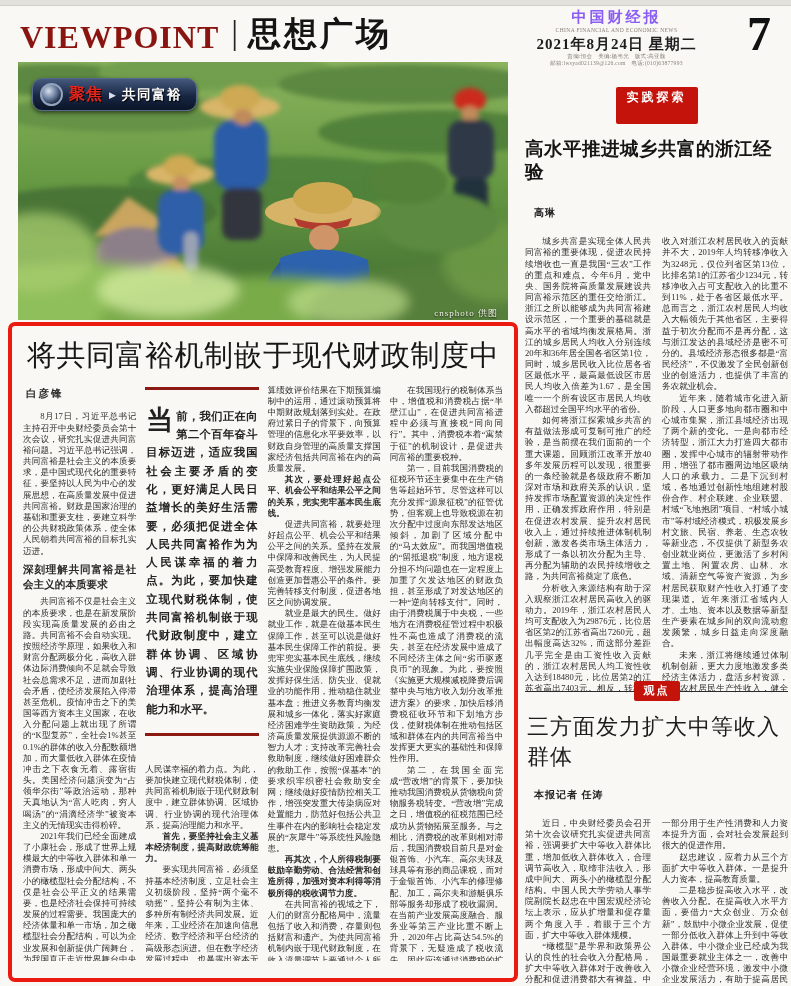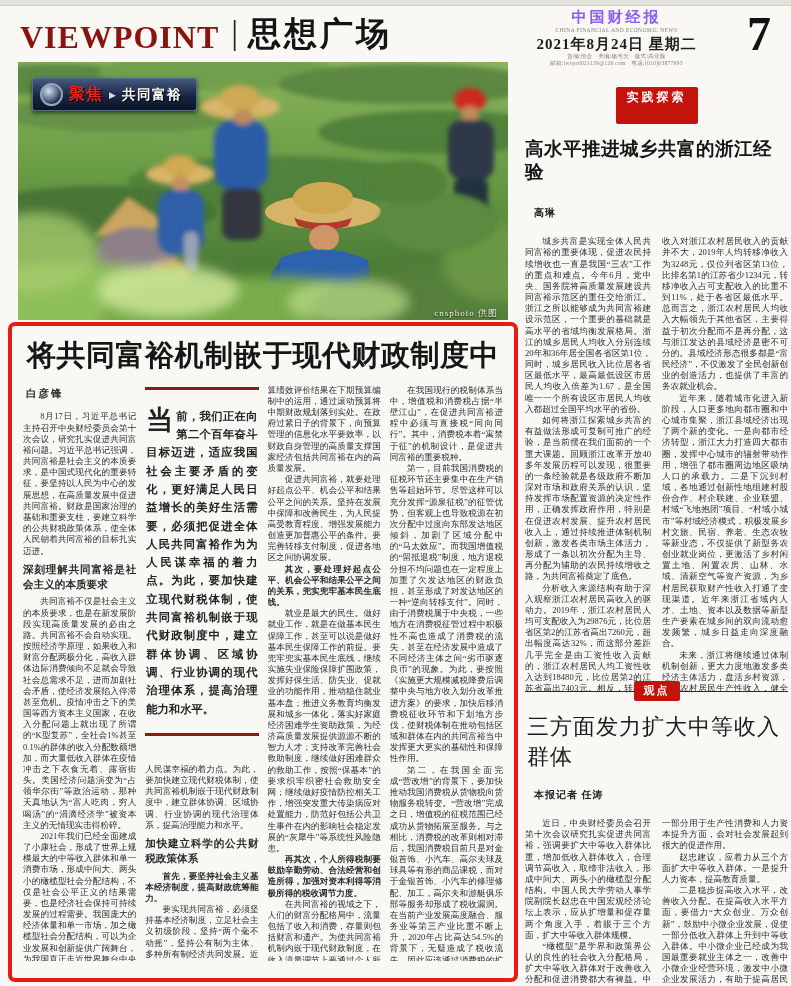--- a/index.html
+++ b/index.html
@@ -17,33 +17,33 @@
   .paper-en{font-size:5.5px;color:#8a7f78;letter-spacing:.4px;}
   .paper-date{font-size:15px;font-weight:700;color:#1d1d1d;margin-top:1px;letter-spacing:1px;}
   .paper-meta{font-size:5.5px;color:#8a7f78;letter-spacing:.3px;}
   .page-num{position:absolute;right:0;top:-6px;font-size:48px;font-weight:700;color:#111;}
 
   
   .photo{position:absolute;left:18px;top:62px;width:490px;height:258px;overflow:hidden;background:#5d8b3f;}
   .photo svg{position:absolute;left:0;top:0;}
   .badge{position:absolute;left:14px;top:16px;display:flex;align-items:center;gap:6px;
          padding:4px 14px 4px 7px;background:linear-gradient(180deg,#44597e 0%,#182643 55%,#0b1527 100%);
-         border:1px solid #56688c;border-radius:3px;box-shadow:0 2px 4px rgba(0,0,0,.55);}
+         border:1px solid #56688c;border-radius:10px;box-shadow:0 2px 4px rgba(0,0,0,.55);}
   .lens{width:19px;height:19px;border-radius:50%;border:2px solid #93a4bd;
         background:radial-gradient(circle at 35% 32%,#d7dfec 0%,#64789a 45%,#131f36 78%);}
   .badge-focus{color:#e8231a;font-weight:900;font-size:16px;text-shadow:1px 1px 0 #000;letter-spacing:1px;}
   .badge-arrow{color:#d9dfeb;font-size:9px;}
   .badge-topic{color:#fff;font-weight:700;font-size:13.5px;letter-spacing:1.5px;text-shadow:1px 1px 1px #000;}
   .credit{position:absolute;right:10px;bottom:0;color:#f3f2e8;font-size:9px;letter-spacing:1px;
           text-shadow:0 1px 2px rgba(0,0,0,.85);}
 
   
   .main-box{position:absolute;left:8px;top:322px;width:510px;height:660px;box-sizing:border-box;
             border:4px solid #ea1a10;border-radius:7px;background:#f9f8f4;padding:6px 11px 4px;overflow:hidden;}
-  .main-title{font-size:29px;font-weight:700;color:#161616;text-align:center;letter-spacing:.5px;
+  .main-title{font-size:29px;font-weight:400;color:#161616;text-align:center;letter-spacing:.5px;
               margin:6px 0 12px;line-height:1.2;}
   .cols{display:flex;gap:9px;height:576px;overflow:hidden;}
   .col{flex:1 1 0;min-width:0;font-size:8.6px;line-height:1.3;text-align:justify;color:#2b2b2b;overflow:hidden;}
   .author{font-weight:700;font-size:10.5px;margin:2px 0 11px 3px;letter-spacing:2px;}
   .pullquote{border-top:3px solid #8c1a12;border-bottom:3px solid #8c1a12;padding:17px 1px 15px;
              margin:2px 0 28px;font-size:11.3px;font-weight:700;line-height:1.62;color:#222;}
   .dropcap{float:left;font-size:27px;line-height:.85;padding:2px 3px 0 0;font-weight:700;}
   .col-heading{font-size:10.6px;font-weight:700;margin:6px 0 4px;line-height:1.4;text-indent:0;}
   .para{margin:0;text-indent:2em;}
   .para.lead{font-weight:700;}
@@ -182,30 +182,29 @@
             <p class="para">8月17日，习近平总书记主持召开中央财经委员会第十次会议，研究扎实促进共同富裕问题。习近平总书记强调，共同富裕是社会主义的本质要求，是中国式现代化的重要特征，要坚持以人民为中心的发展思想，在高质量发展中促进共同富裕。财政是国家治理的基础和重要支柱，要建立科学的公共财税政策体系，使全体人民朝着共同富裕的目标扎实迈进。</p>
             <h4 class="col-heading">深刻理解共同富裕是社会主义的本质要求</h4>
             <p class="para">共同富裕不仅是社会主义的本质要求，也是在新发展阶段实现高质量发展的必由之路。共同富裕不会自动实现。按照经济学原理，如果收入和财富分配两极分化，高收入群体边际消费倾向不足就会导致社会总需求不足，进而加剧社会矛盾，使经济发展陷入停滞甚至危机。疫情冲击之下的美国等西方资本主义国家，在收入分配问题上就出现了所谓的“K型复苏”，全社会1%甚至0.1%的群体的收入分配数额增加，而大量低收入群体在疫情冲击之下衣食无着、露宿街头。美国经济问题演变为“占领华尔街”等政治运动，那种天真地认为“富人吃肉，穷人喝汤”的“涓滴经济学”被资本主义的无情现实击得粉碎。</p>
             <p class="para">2021年我们已经全面建成了小康社会，形成了世界上规模最大的中等收入群体和单一消费市场，形成中间大、两头小的橄榄型社会分配结构，不仅是社会公平正义的结果需要，也是经济社会保持可持续发展的过程需要。我国庞大的经济体量和单一市场，加之橄榄型社会分配结构，可以为企业发展和创新提供广阔舞台，为我国真正走近世界舞台中央提供信心。</p>
           </div>
       </div>
       <div class="col">
         <div>
             <div class="pullquote"><span class="dropcap">当</span>前，我们正在向第二个百年奋斗目标迈进，适应我国社会主要矛盾的变化，更好满足人民日益增长的美好生活需要，必须把促进全体人民共同富裕作为为人民谋幸福的着力点。为此，要加快建立现代财税体制，使共同富裕机制嵌于现代财政制度中，建立群体协调、区域协调、行业协调的现代治理体系，提高治理能力和水平。</div>
             <p class="para cont">人民谋幸福的着力点。为此，要加快建立现代财税体制，使共同富裕机制嵌于现代财政制度中，建立群体协调、区域协调、行业协调的现代治理体系，提高治理能力和水平。</p>
-            <h4 class="col-heading">加快建立科学的公共财税政策体系</h4>
             <p class="para lead">首先，要坚持社会主义基本经济制度，提高财政统筹能力。</p>
             <p class="para">要实现共同富裕，必须坚持基本经济制度，立足社会主义初级阶段，坚持“两个毫不动摇”，坚持公有制为主体、多种所有制经济共同发展。近年来，工业经济在加速向信息经济、数字经济和平台经济的高级形态演进。但在数字经济发展过程中，也暴露出资本无序扩张、野蛮生长和“赢者通吃”的垄断问题。这不仅对收入分配公平造成了负面影响，也会对经济的迭代升级本身造成损害。为此，未来要坚持社会主义基本经济制度，为数字经济和传统经济、线上和线下等不同经济形态构建公平竞争、相得益彰、不断迈向高质量发展的财税政策体系。</p>
           </div>
       </div>
       <div class="col">
         <div>
             <p class="para cont">算绩效评价结果在下期预算编制中的运用，通过滚动预算将中期财政规划落到实处。在政府过紧日子的背景下，向预算管理的信息化水平要效率，以财政自身管理的高质量支撑国家经济包括共同富裕在内的高质量发展。</p>
+            <p class="para lead">其次，要处理好起点公平、机会公平和结果公平之间的关系，兜实兜牢基本民生底线。</p>
             <p class="para">促进共同富裕，就要处理好起点公平、机会公平和结果公平之间的关系。坚持在发展中保障和改善民生，为人民提高受教育程度、增强发展能力创造更加普惠公平的条件。要完善转移支付制度，促进各地区之间协调发展。</p>
-            <p class="para lead">其次，要处理好起点公平、机会公平和结果公平之间的关系，兜实兜牢基本民生底线。</p>
             <p class="para">就业是最大的民生。做好就业工作，就是在做基本民生保障工作，甚至可以说是做好基本民生保障工作的前提。要兜牢兜实基本民生底线，继续实施失业保险保障扩围政策，发挥好保生活、防失业、促就业的功能作用，推动稳住就业基本盘；推进义务教育均衡发展和城乡一体化，落实好家庭经济困难学生资助政策，为经济高质量发展提供源源不断的智力人才；支持改革完善社会救助制度，继续做好困难群众的救助工作，按照“保基本”的要求织牢织密社会救助安全网；继续做好疫情防控相关工作，增强突发重大传染病应对处置能力，防范好包括公共卫生事件在内的影响社会稳定发展的“灰犀牛”等系统性风险隐患。</p>
             <p class="para lead">再其次，个人所得税制要鼓励辛勤劳动、合法经营和创造所得，加强对资本利得等消极所得的税收调节力度。</p>
             <p class="para">在共同富裕的视域之下，人们的财富分配格局中，流量包括了收入和消费，存量则包括财富和遗产。为使共同富裕机制内嵌于现代财政制度，在收入流量调节上要通过个人所得税等工具积极作为，在消费调节上要拓宽视野，通过房地产税、遗产税等在存量上稳扎稳打。</p>
           </div>
       </div>
       <div class="col">
         <div>
             <p class="para">在我国现行的税制体系当中，增值税和消费税占据“半壁江山”，在促进共同富裕进程中必须与直接税“同向同行”。其中，消费税本着“寓禁于征”的机制设计，是促进共同富裕的重要税种。</p>
             <p class="para">第一，目前我国消费税的征税环节还主要集中在生产销售等起始环节。尽管这样可以充分发挥“源泉征税”的征管优势，但客观上也导致税源在初次分配中过度向东部发达地区倾斜，加剧了区域分配中的“马太效应”。而我国增值税的“留抵退税”制度，地方退税分担不均问题也在一定程度上加重了欠发达地区的财政负担，甚至形成了对发达地区的一种“逆向转移支付”。同时，由于消费税属于中央税，一些地方在消费税征管过程中积极性不高也造成了消费税的流失，甚至在经济发展中造成了不同经济主体之间“劣币驱逐良币”的现象。为此，要按照《实施更大规模减税降费后调整中央与地方收入划分改革推进方案》的要求，加快后移消费税征收环节和下划地方步伐，使财税体制在推动包括区域和群体在内的共同富裕当中发挥更大更实的基础性和保障性作用。</p>
             <p class="para">第二，在我国全面完成“营改增”的背景下，要加快推动我国消费税从货物税向货物服务税转变。“营改增”完成之日，增值税的征税范围已经成功从货物拓展至服务。与之相比，消费税的改革则相对滞后，我国消费税目前只是对金银首饰、小汽车、高尔夫球及球具等有形的商品课税，而对于金银首饰、小汽车的修理修配、加工，高尔夫和游艇俱乐部等服务却形成了税收漏洞。在当前产业发展高度融合、服务业等第三产业比重不断上升，2020年占比高达54.5%的背景下，无疑造成了税收流失。因此应该通过消费税的扩围改革弥补过去营业税对娱乐业等行业课税形成的税收漏洞，这些堵漏增收的举措，可以收获取缔非法收入、给中低收入群体减税的双重红利。</p>

